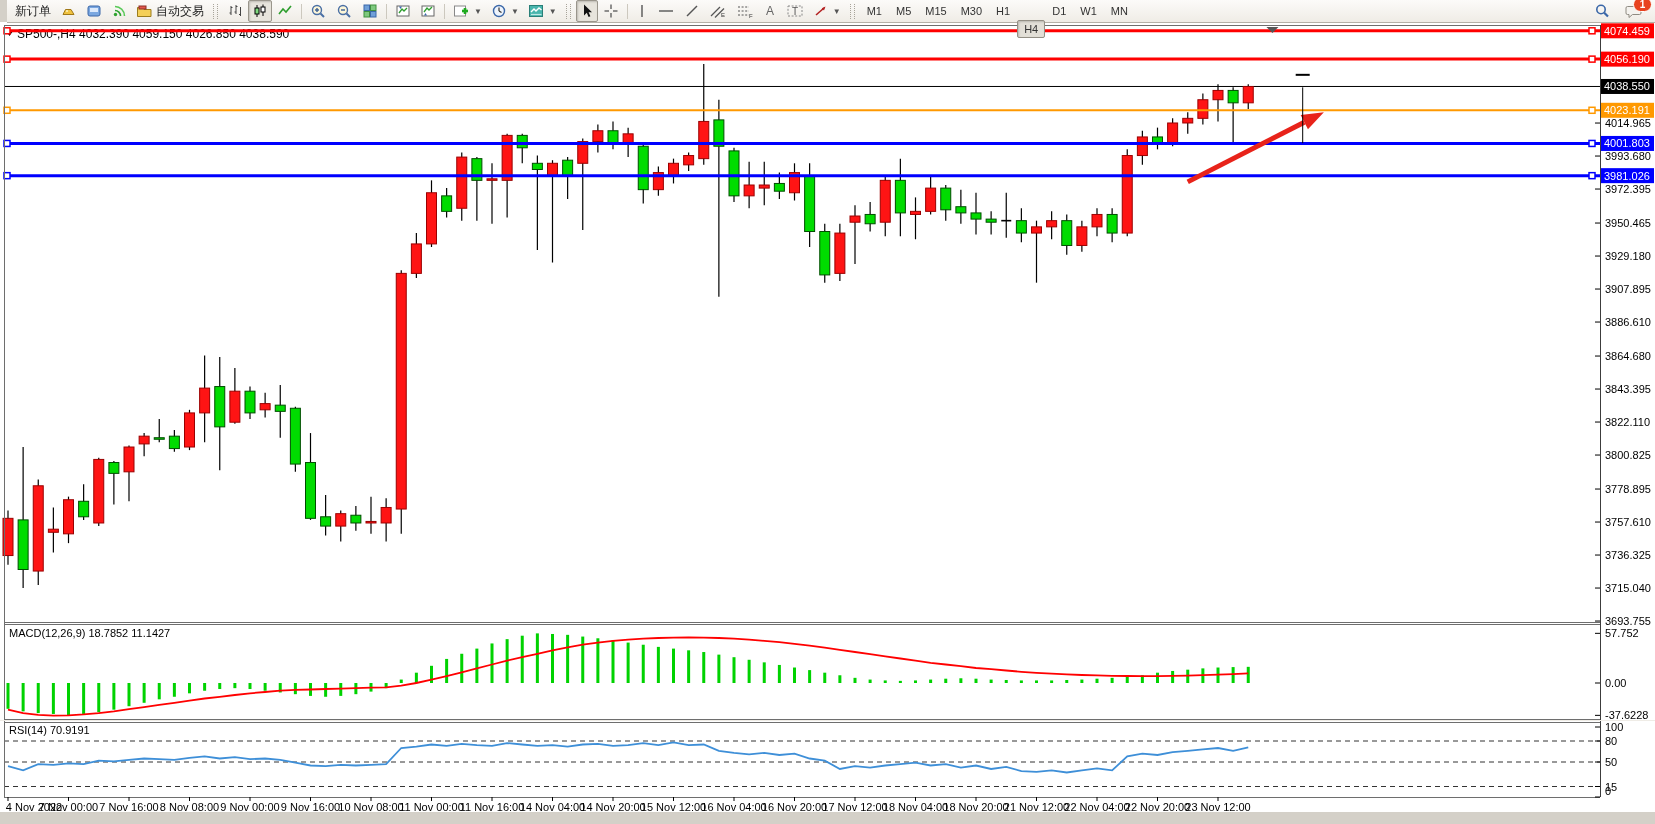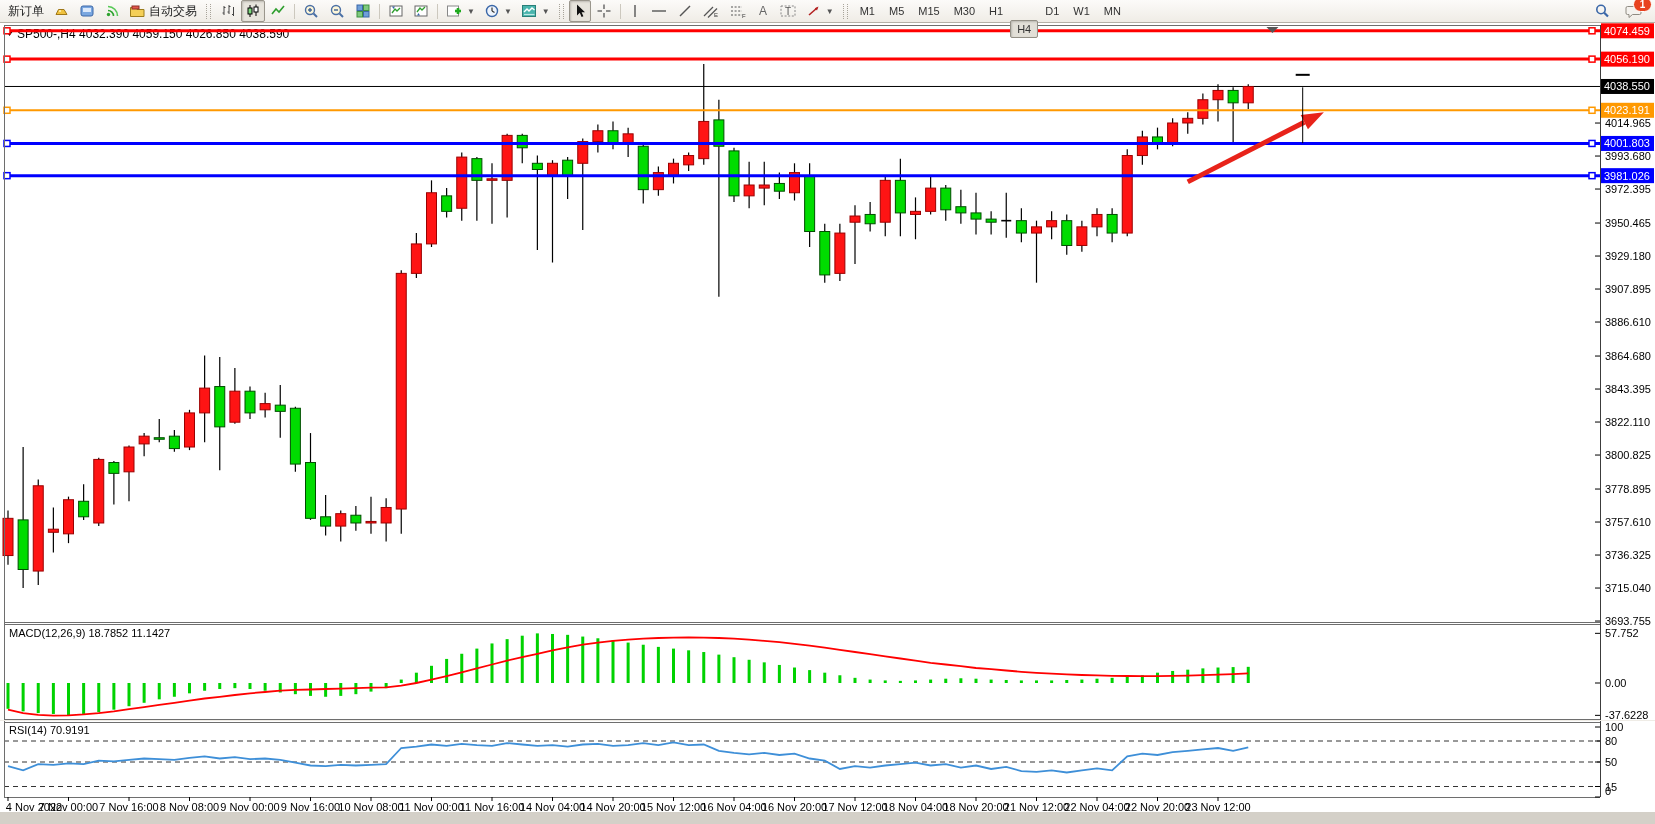--- a/index.html
+++ b/index.html
@@ -4,21 +4,21 @@
 <style>
   html,body { margin:0; padding:0; }
   body {
     width:1655px; height:824px; overflow:hidden;
     background:#d4d0c8;
     font-family:"Liberation Sans", sans-serif;
     position:relative;
   }
   #chart-svg { position:absolute; left:0; top:0; }
   .toolbar {
-    position:absolute; left:0; top:0; right:0; height:22px; z-index:10;
+    position:absolute; left:7px; top:0; right:0; height:22px; z-index:10;
     background:linear-gradient(#fcfbf9,#efece6);
     border-bottom:1px solid #b5b1a8;
     display:flex; align-items:center; padding:0 4px; gap:1px;
     font:12px "Liberation Sans", sans-serif; color:#222; white-space:nowrap;
   }
   .tbtn {
     height:20px; display:flex; align-items:center; justify-content:center;
     gap:3px; padding:0 3px; border:1px solid transparent; border-radius:2px;
   }
   .tbtn.pressed { border:1px solid #9a968c; background:#e7e4dc; box-shadow:inset 1px 1px 2px rgba(0,0,0,.18); }

